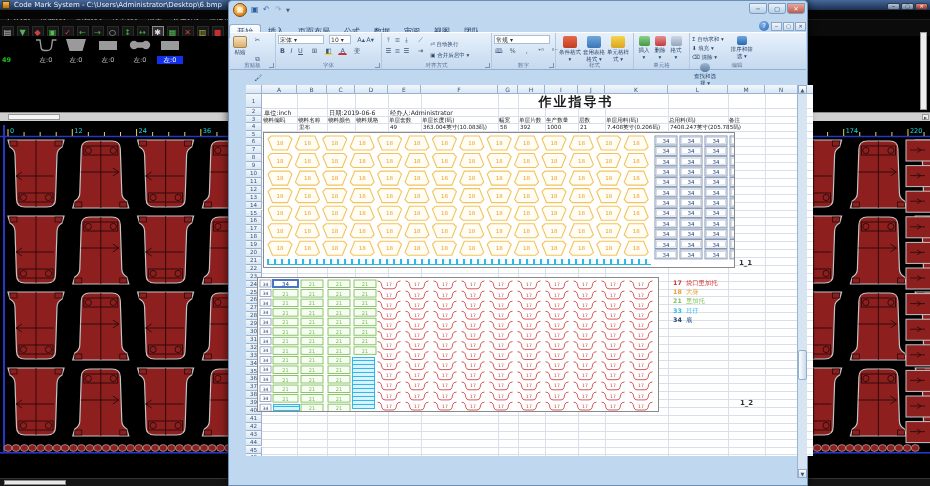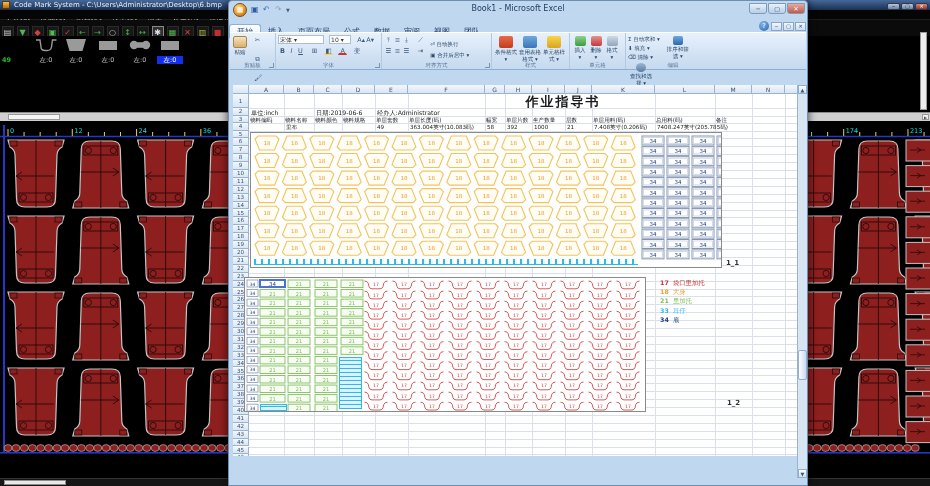--- a/index.html
+++ b/index.html
@@ -52,21 +52,21 @@
   .bigbtn{display:inline-block;text-align:center;font-size:5.5px;color:#2c4a6b;vertical-align:top;padding:1px 1px;}
   .bigbtn .bicon{display:block;width:14px;height:12px;margin:0 auto 1px;border-radius:2px;}
   .rowline{white-space:nowrap;line-height:11px;height:11px;}
   .smalltxt{font-size:5.5px;color:#2c4a6b;}
   
   #xl-fbar{left:1px;top:70px;width:576px;height:13px;background:#d6e5f5;border-bottom:1px solid #9ab4d0;}
   #xl-namebox{left:3px;top:1px;width:56px;height:10px;background:#fff;border:1px solid #9ab4d0;font-size:7.5px;line-height:9px;padding-left:3px;color:#222;}
   #xl-fx{left:64px;top:1px;width:14px;height:10px;font-size:7px;font-style:italic;color:#44618a;text-align:center;line-height:10px;}
   #xl-ffield{left:80px;top:1px;width:492px;height:10px;background:#fff;border:1px solid #9ab4d0;}
   
-  #xl-sheet{left:4px;top:84px;width:567px;height:371px;background:#fff;overflow:hidden;}
+  #xl-sheet{left:17px;top:84px;width:567px;height:371px;background:#fff;overflow:hidden;}
   .colhead,.rowhead{position:absolute;background:linear-gradient(#f3f7fc,#d9e6f4);border-right:1px solid #9ab4d0;border-bottom:1px solid #9ab4d0;color:#3a536e;text-align:center;}
   .gridv,.gridh{position:absolute;background:#d9e0ec;}
   .mbox{position:absolute;background:#fff;border:1px solid #8a8a8a;overflow:hidden;}
   .cellnote{position:absolute;font-size:5.6px;color:#1a1a1a;white-space:nowrap;line-height:7px;}
   #xl-vscroll{left:568px;top:84px;width:10px;height:393px;background:#d7e4f2;border-left:1px solid #9ab4d0;}
   .scr-btn{position:absolute;left:0;width:9px;height:9px;background:linear-gradient(#fdfeff,#cfdfef);border:1px solid #93afcd;font-size:5px;text-align:center;line-height:8px;color:#456;}
   #xl-vthumb{position:absolute;left:0px;top:265px;width:9px;height:30px;background:linear-gradient(90deg,#fdfeff,#c8daec);border:1px solid #93afcd;border-radius:2px;}
   #xl-tabbar{left:1px;top:477px;width:576px;height:9px;background:#c3d6ea;border-top:1px solid #9ab4d0;}
   .tabnav{position:absolute;top:1px;width:8px;height:7px;background:linear-gradient(#f5f9fd,#d3e2f1);border:1px solid #93afcd;font-size:4px;line-height:6px;text-align:center;color:#345;}
   .sheettab{position:absolute;top:0;height:8px;font-size:6.5px;line-height:8px;text-align:center;border:1px solid #93afcd;border-top:none;background:linear-gradient(#dce8f4,#bfd3e8);color:#2c4a6b;}
@@ -1134,35 +1134,34 @@
         <div class="abs ruler-label" style="left: 267.136px;">48</div>
         <div class="abs ruler-label" style="left: 331.42px;">60</div>
         <div class="abs ruler-label" style="left: 395.704px;">72</div>
         <div class="abs ruler-label" style="left: 459.988px;">84</div>
         <div class="abs ruler-label" style="left: 524.272px;">96</div>
         <div class="abs ruler-label" style="left: 588.556px;">108</div>
         <div class="abs ruler-label" style="left: 652.84px;">120</div>
         <div class="abs ruler-label" style="left: 717.124px;">132</div>
         <div class="abs ruler-label" style="left: 781.408px;">144</div>
         <div class="abs ruler-label" style="left: 845.692px;">174</div>
-        <div class="abs ruler-label" style="left: 909.976px;">213</div>
+        <div class="abs ruler-label" style="left: 909.976px;">220</div>
       </div>
     <div class="abs" id="bg-bottomscroll">
       <div class="thumb"></div>
     </div>
   </div>
 
   <div class="abs" id="excel">
     <div class="abs" id="xl-titlebar">
       <div class="abs" id="xl-orb">▦</div>
       <span class="qat" style="left:22px;color:#2a5d9e;">▣</span>
       <span class="qat" style="left:34px;color:#3b6fb5;">↶</span>
       <span class="qat" style="left:46px;color:#8aa0b8;">↷</span>
       <span class="qat" style="left:57px;color:#44618a;font-size:5px;">▼</span>
-      <div class="abs" id="xl-title">Book1 - Microsoft Excel</div>
       <div class="xl-winbtn" style="right:40px;">─</div>
       <div class="xl-winbtn" style="right:21px;">▢</div>
       <div class="xl-winbtn close" style="right:2px;">✕</div>
     </div>
     <div class="abs" id="xl-tabrow"><span class="rtab active">开始</span><span class="rtab">插入</span><span class="rtab">页面布局</span><span class="rtab">公式</span><span class="rtab">数据</span><span class="rtab">审阅</span><span class="rtab">视图</span><span class="rtab">团队</span></div>
     <div class="abs" id="xl-help">?</div>
     <div class="wb-btn" style="left:542px;">─</div>
     <div class="wb-btn" style="left:554px;">▢</div>
     <div class="wb-btn" style="left:566px;">✕</div>
 
@@ -1207,20 +1206,32 @@
         </div>
         <div class="rowline">
           <span class="iconbox">☰</span><span class="iconbox">≡</span><span class="iconbox">☰</span>
           <span class="iconbox">⇥</span>
           <span class="smalltxt">▣ <span>合并后居中</span> ▾</span>
         </div>
         <div class="glabel">对齐方式</div>
         <div class="launcher"></div>
       </div>
 
+      <div class="rgroup" style="width:64px;">
+        <div class="rowline"><span class="mini" style="width:56px;"><span>常规</span> ▾</span></div>
+        <div class="rowline">
+          <span class="iconbox">🕮</span>
+          <span class="iconbox">%</span>
+          <span class="iconbox">,</span>
+          <span class="iconbox">⁺⁰</span>
+          <span class="iconbox">⁰⁻</span>
+        </div>
+        <div class="glabel">数字</div>
+        <div class="launcher"></div>
+      </div>
 
       <div class="rgroup" style="width:78px;" id="grp-styles"><span class="bigbtn" style="width: 24px;"><span class="bicon" style="background:linear-gradient(#e86a4a,#c23c1e);"></span>条件格式 ▾</span><span class="bigbtn" style="width: 24px;"><span class="bicon" style="background:linear-gradient(#6fa8dc,#3a76b8);"></span>套用表格格式 ▾</span><span class="bigbtn" style="width: 24px;"><span class="bicon" style="background:linear-gradient(#f7d54a,#d9a520);"></span>单元格样式 ▾</span><div class="glabel">样式</div></div>
 
       <div class="rgroup" style="width:56px;" id="grp-cells"><span class="bigbtn" style="width: 16px;"><span class="bicon" style="width:11px;height:10px;background:linear-gradient(#8fd08f,#3f9b3f);"></span>插入<br>▾</span><span class="bigbtn" style="width: 16px;"><span class="bicon" style="width:11px;height:10px;background:linear-gradient(#e89090,#c03a3a);"></span>删除<br>▾</span><span class="bigbtn" style="width: 16px;"><span class="bicon" style="width:11px;height:10px;background:linear-gradient(#cfd8e4,#93a6bd);"></span>格式<br>▾</span><div class="glabel">单元格</div></div>
 
       <div class="rgroup" style="width:94px;border-right:none;">
         <span style="display:inline-block;vertical-align:top;">
           <div class="smalltxt" style="line-height:9px;">Σ <span>自动求和</span> ▾</div>
           <div class="smalltxt" style="line-height:9px;">⬇ <span>填充</span> ▾</div>
           <div class="smalltxt" style="line-height:9px;">⌫ <span>清除</span> ▾</div>

